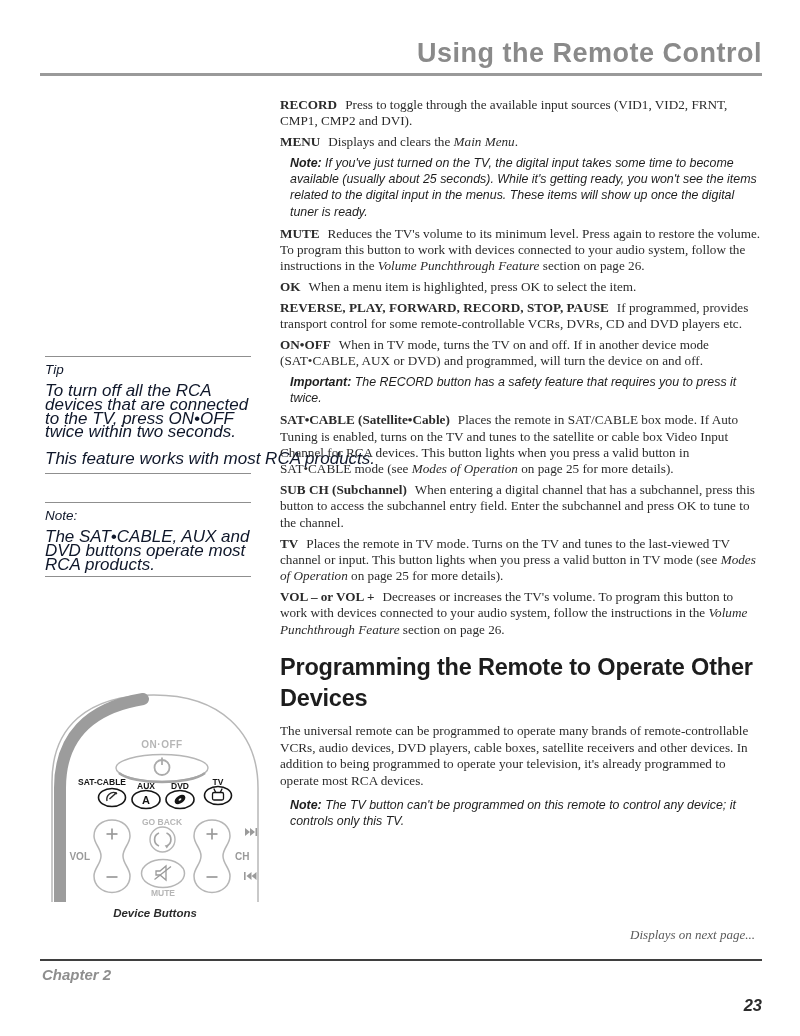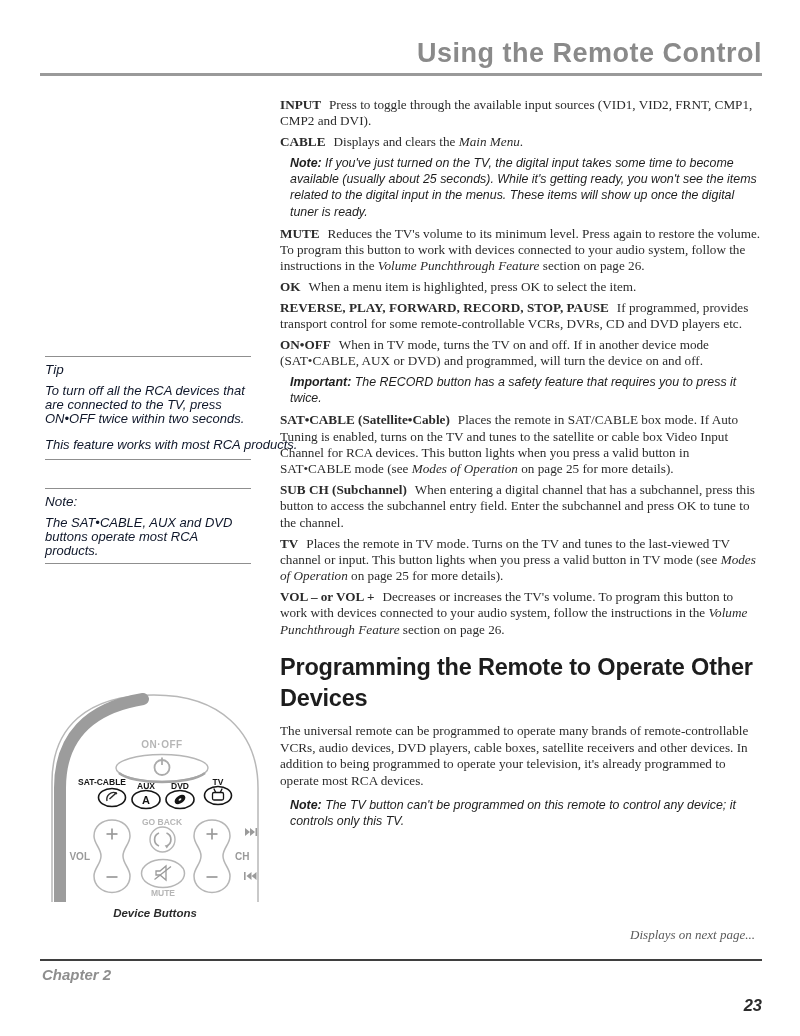--- a/index.html
+++ b/index.html
@@ -29,21 +29,21 @@
     color:#1d1d1d; margin:14px 0 9px 0; letter-spacing:-.2px;
   }
   .sec-p { font:13.2px/16.8px "Liberation Serif", serif; margin:0 0 7px 0; }
   
   #sidebar {
     position:absolute; left:45px; top:350px; width:206px; padding-top:6px;
     font-family:"Liberation Sans", sans-serif; font-style:italic; color:#0f172a;
   }
   #sidebar .rule { border:0; border-top:1.3px solid #8f8f8f; margin:0; }
   #sidebar .sb-h { font:italic 13.5px/16px "Liberation Sans", sans-serif; font-weight:normal; margin:5px 0 0 0; }
-  #sidebar p { font-size:13px; line-height:13.8px; margin:6px 0 0 0; }
+  #sidebar p { font-size:17px; line-height:13.8px; margin:6px 0 0 0; }
   #sidebar p.nowrap { white-space:nowrap; }
   .mt13 { margin-top:13px !important; }
   .r2 { margin-top:7px !important; }
   .r3 { margin-top:28px !important; }
   .r4 { margin-top:5px !important; }
   
   #remote { position:absolute; left:46px; top:686px; width:218px; height:216px; }
   .remote-caption {
     position:absolute; left:46px; top:906px; width:218px; text-align:center;
     font:bold italic 11.5px/14px "Liberation Sans", sans-serif; color:#2b2b2b;
@@ -79,22 +79,22 @@
     <p class="mt13 nowrap">This feature works with most RCA products.</p>
     <hr class="rule r2">
     <hr class="rule r3">
     <h4 class="sb-h">Note:</h4>
     <p>The SAT•CABLE, AUX and DVD buttons operate most RCA products.</p>
     <hr class="rule r4">
   </div>
 
   <div id="main">
     <div>
-        <p class="def"><b class="term">INPUT</b><span>Press to toggle through the available input sources (VID1, VID2, FRNT, CMP1, CMP2 and DVI).</span></p>
-        <p class="def"><b class="term">CABLE</b><span>Displays and clears the </span><i>Main Menu</i><span>.</span></p>
+        <p class="def"><b class="term">RECORD</b><span>Press to toggle through the available input sources (VID1, VID2, FRNT, CMP1, CMP2 and DVI).</span></p>
+        <p class="def"><b class="term">MENU</b><span>Displays and clears the </span><i>Main Menu</i><span>.</span></p>
         <p class="noteblk"><b>Note: </b>If you've just turned on the TV, the digital input takes some time to become available (usually about 25 seconds). While it's getting ready, you won't see the items related to the digital input in the menus. These items will show up once the digital tuner is ready.</p>
         <p class="def"><b class="term">MUTE</b><span>Reduces the TV's volume to its minimum level. Press again to restore the volume. To program this button to work with devices connected to your audio system, follow the instructions in the </span><i>Volume Punchthrough Feature</i><span> section on page 26.</span></p>
         <p class="def"><b class="term">OK</b><span>When a menu item is highlighted, press OK to select the item.</span></p>
         <p class="def"><b class="term">REVERSE, PLAY, FORWARD, RECORD, STOP, PAUSE</b><span>If programmed, provides transport control for some remote-controllable VCRs, DVRs, CD and DVD players etc.</span></p>
         <p class="def"><b class="term">ON•OFF</b><span>When in TV mode, turns the TV on and off. If in another device mode (SAT•CABLE, AUX or DVD) and programmed, will turn the device on and off.</span></p>
         <p class="noteblk"><b>Important: </b>The RECORD button has a safety feature that requires you to press it twice.</p>
         <p class="def"><b class="term">SAT•CABLE (Satellite•Cable)</b><span>Places the remote in SAT/CABLE box mode. If Auto Tuning is enabled, turns on the TV and tunes to the satellite or cable box Video Input Channel for RCA devices. This button lights when you press a valid button in SAT•CABLE mode (see </span><i>Modes of Operation</i><span> on page 25 for more details).</span></p>
         <p class="def"><b class="term">SUB CH (Subchannel)</b><span>When entering a digital channel that has a subchannel, press this button to access the subchannel entry field. Enter the subchannel and press OK to tune to the channel.</span></p>
         <p class="def"><b class="term">TV</b><span>Places the remote in TV mode. Turns on the TV and tunes to the last-viewed TV channel or input. This button lights when you press a valid button in TV mode (see </span><i>Modes of Operation</i><span> on page 25 for more details).</span></p>
         <p class="def"><b class="term">VOL – or VOL +</b><span>Decreases or increases the TV's volume. To program this button to work with devices connected to your audio system, follow the instructions in the </span><i>Volume Punchthrough Feature</i><span> section on page 26.</span></p>

